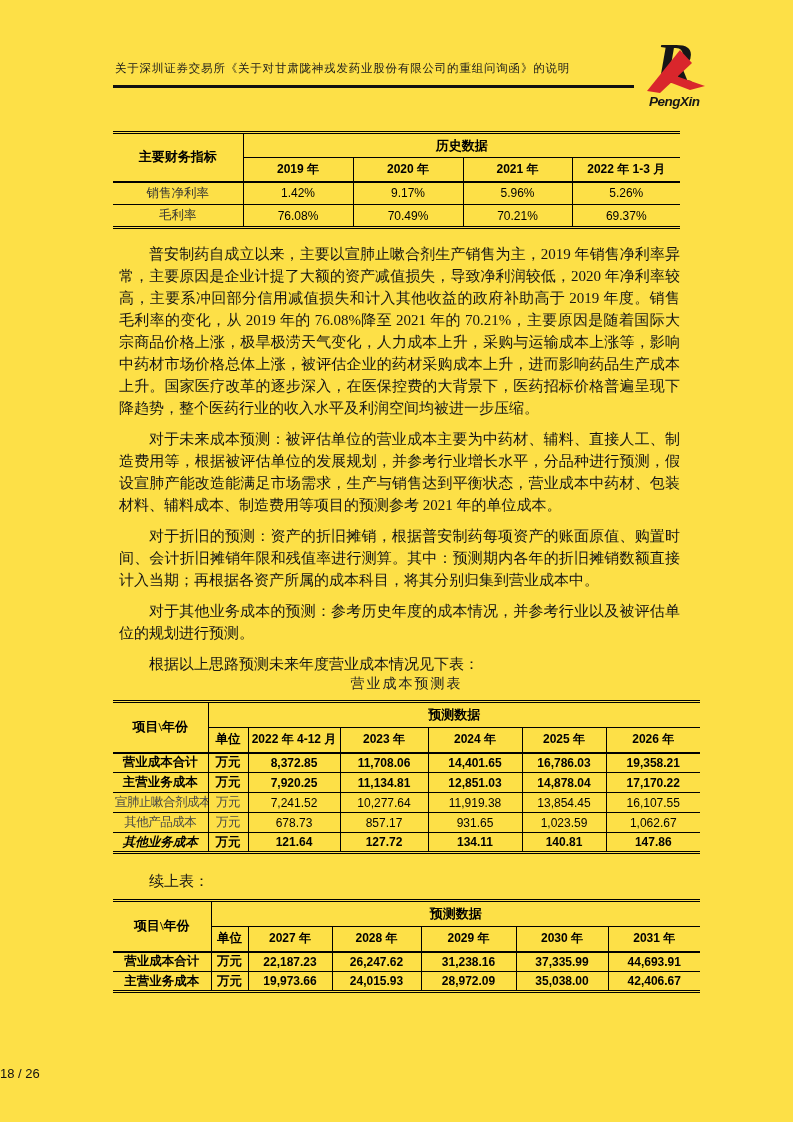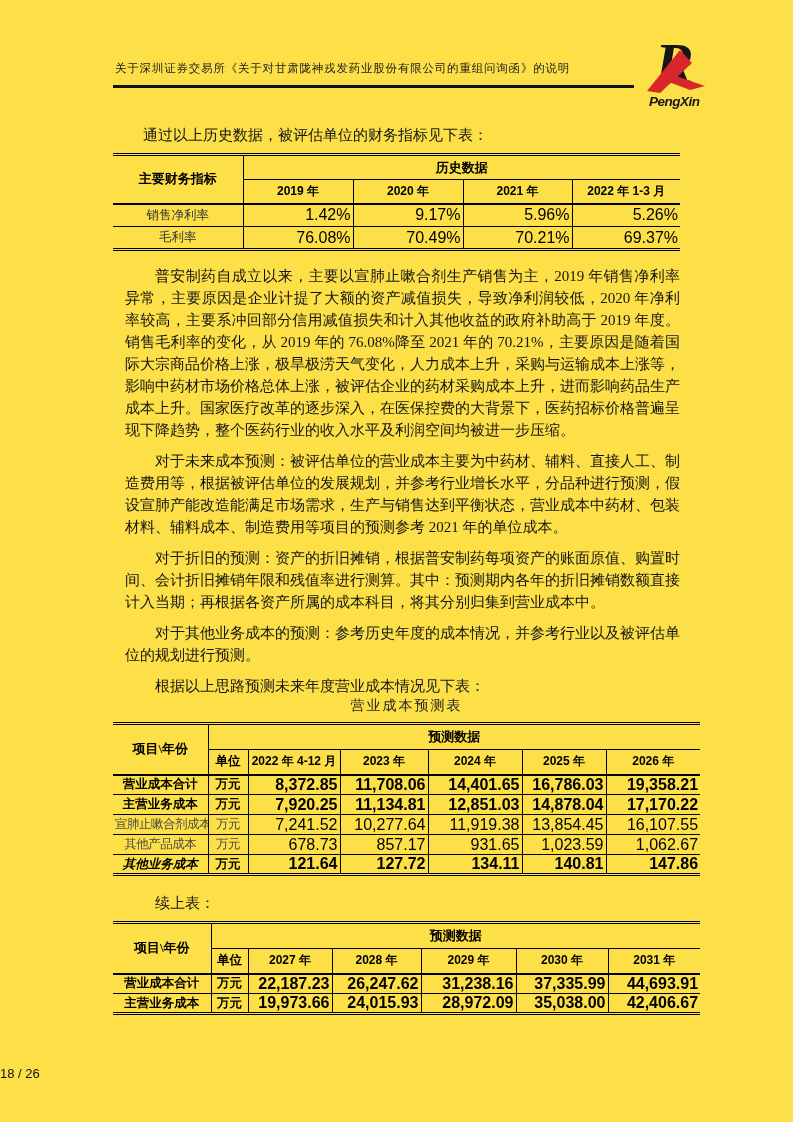--- a/index.html
+++ b/index.html
@@ -18,21 +18,21 @@
   .logo{position:absolute;left:645px;top:31px;width:74px;height:80px;}
   
   .footer{
     position:absolute;left:0;top:1066px;width:100%;
     font-family:"Liberation Sans","DejaVu Sans",sans-serif;font-size:13px;color:#111;
   }
   
   .content{position:absolute;left:113px;top:124px;width:567px;}
   .para{
     font-size:15px;line-height:22px;text-align:justify;text-indent:2em;
-    margin:9px 0 0 12px;color:#141414;
+    margin:9px 0 0 6px;color:#141414;
   }
   .para.intro{margin:0;}
   .para.p1{margin-top:14px;}
   .para.cont{margin-top:16px;}
   .tbl-title{
     text-align:center;font-size:14px;color:#222;
     width:587px;letter-spacing:2px;
   }
   
   table.tbl{
@@ -61,21 +61,21 @@
   .t2 .c-year{height:25px;}
   .lab{
     text-align:center;font-size:12.5px;color:#333;
     border-right:1px solid #000;border-bottom:1px solid #000;
   }
   .unit{
     text-align:center;font-size:12.5px;color:#333;
     border-right:1px solid #000;border-bottom:1px solid #000;
   }
   .val{
-    text-align:right;font-size:16px;color:#000;
+    text-align:center;font-size:12px;color:#000;
     font-family:"Liberation Sans","DejaVu Sans",sans-serif;
     border-right:1px solid #000;border-bottom:1px solid #000;
   }
   .t1 tr.d-row td{height:23px;}
   .t2 tr.d-row td{height:20px;}
   td.last-col{border-right:none;}
   tr.last-row td{border-bottom:none;}
   
   tr.rs-bold .lab,tr.rs-bold .unit{font-weight:bold;color:#000;}
   tr.rs-bold .val{font-weight:bold;}
@@ -95,21 +95,20 @@
   <div class="logo">
     <svg width="74" height="80" viewBox="0 0 74 80">
       <text x="10" y="52" font-family="Liberation Serif, serif" font-weight="bold" font-style="italic" font-size="58" fill="#161616">R</text>
       <path d="M2,60 L35,19 L47,32 L15,62 Z" fill="#d9262c"></path>
       <path d="M28,44 L60,55 L45,59 L24,51 Z" fill="#d9262c"></path>
       <text x="4" y="75" font-family="Liberation Sans, sans-serif" font-weight="bold" font-style="italic" font-size="13.5" letter-spacing="-0.5" fill="#161616">PengXin</text>
     </svg>
   </div>
 
   <div class="content">
-    <p class="para intro">通过以上历史数据，被评估单位的财务指标见下表：</p>
 
     <table class="tbl t1" id="tbl-financial">
         <colgroup>
           <col style="width: 130px;">
           <col style="width: 110px;">
           <col style="width: 110px;">
           <col style="width: 109px;">
           <col style="width: 108px;">
         </colgroup>
         <tbody>

